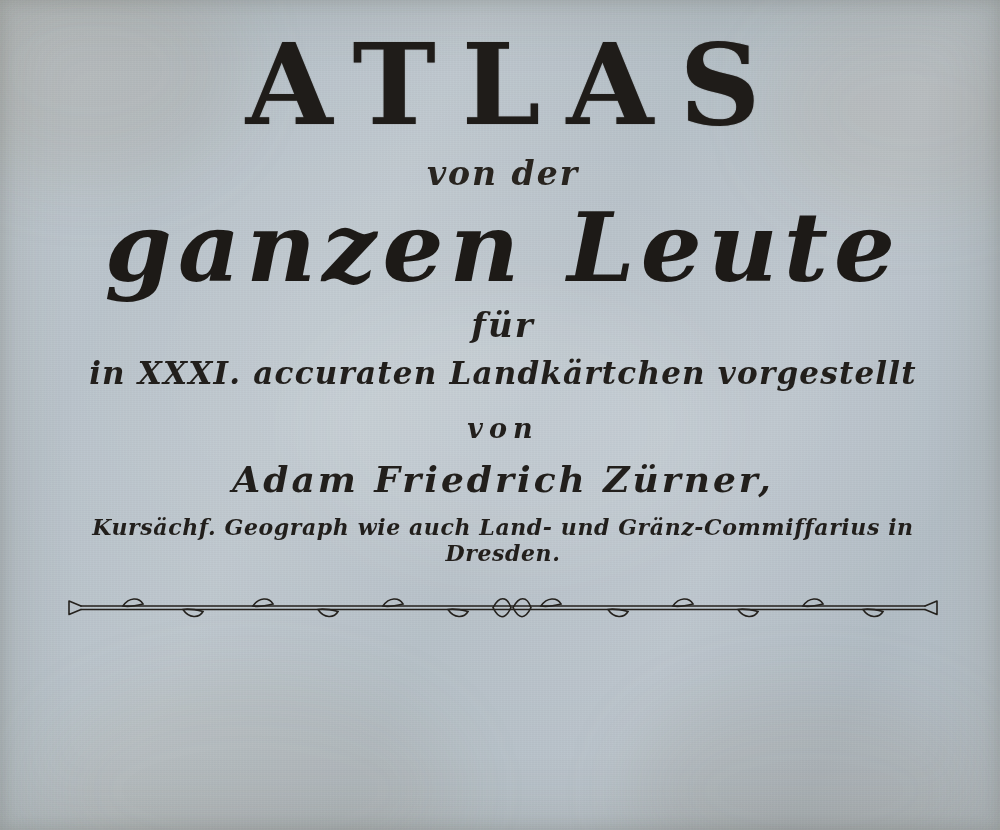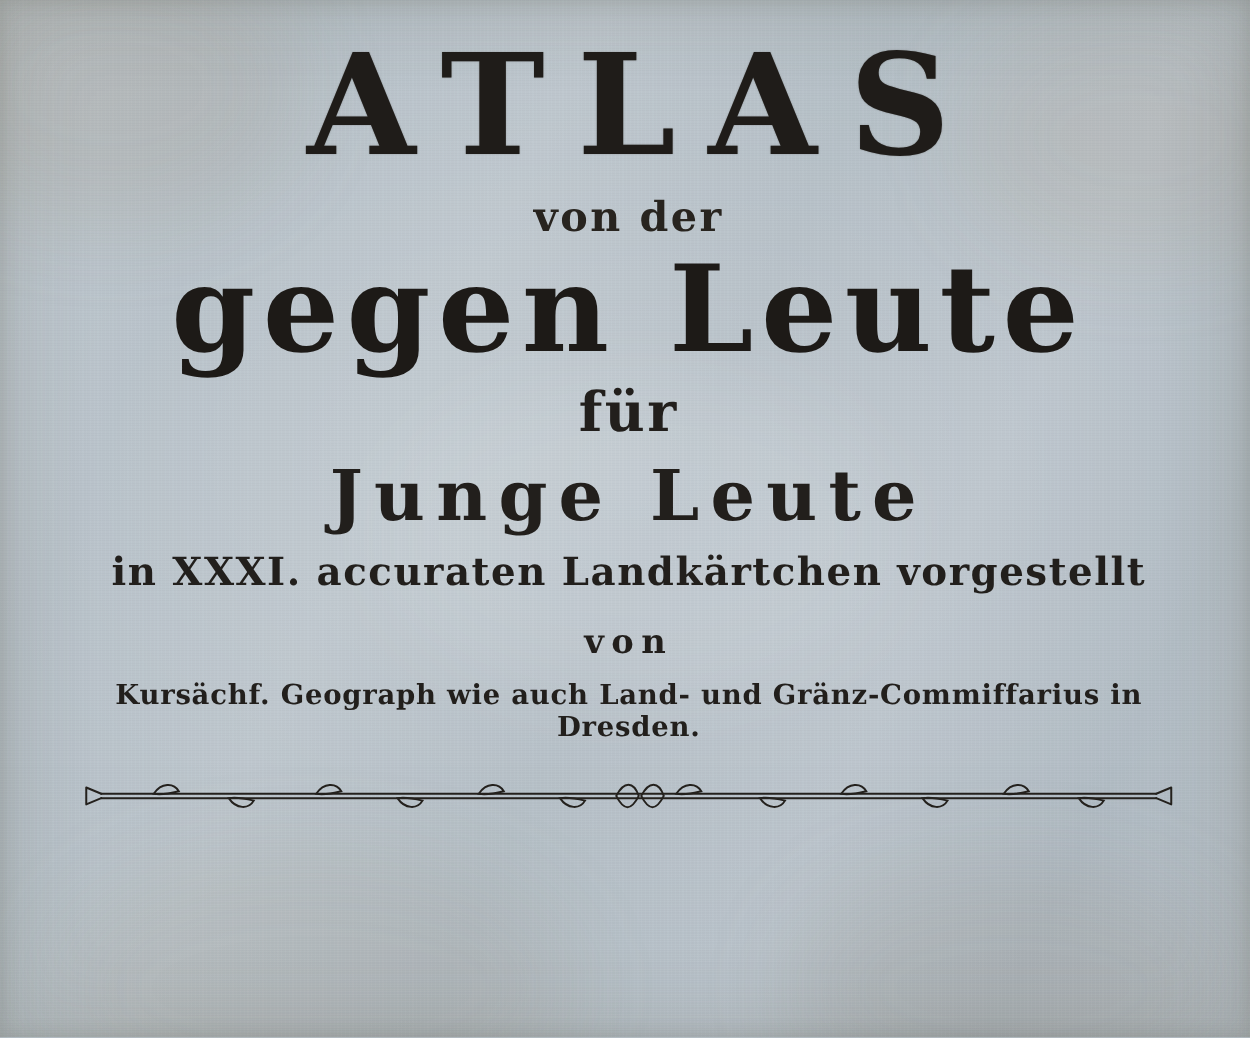--- a/index.html
+++ b/index.html
@@ -76,41 +76,42 @@
     font-weight: 700;
     margin-top: 10px;
     color: #1f1c19;
     text-shadow: 0 0 1px rgba(40,35,30,0.5);
   }
 
   
   .frak {
     font-family: "DejaVu Serif", serif;
     font-weight: 700;
+    font-style: italic;
   }
 
   .l-vonder {
     font-size: 33px;
     letter-spacing: 2px;
     margin-top: 12px;
     color: #28241f;
   }
 
   .l-ganzenwelt {
     font-size: 96px;
     line-height: 1.06;
     letter-spacing: 6px;
     margin-top: 4px;
     color: #1d1a17;
     white-space: nowrap;
   }
   .l-ganzenwelt .word2 { margin-left: 42px; }
 
   .l-fuer {
-    font-size: 44px;
+    font-size: 34px;
     letter-spacing: 2px;
     margin-top: 6px;
   }
 
   .l-jungeleute {
     font-size: 56px;
     letter-spacing: 9px;
     margin-top: 8px;
   }
 
@@ -171,31 +172,31 @@
   <div class="grain"></div>
   <div class="edge-dark"></div>
 
   <div class="content">
 
     <div class="line l-atlas ink">ATLAS</div>
 
     <div class="line l-vonder frak ink">von der</div>
 
     <div class="line l-ganzenwelt frak ink">
-      <span class="word1">gegen</span><span class="word2">Leute</span>
+      <span class="word1">ganzen</span><span class="word2">Leute</span>
     </div>
 
     <div class="line l-fuer frak ink">für</div>
 
-    <div class="line l-jungeleute frak ink">Junge Leute</div>
 
     <div class="line l-sub1 frak ink">in XXXI. accuraten Landkärtchen vorgestellt</div>
 
     <div class="line l-von frak ink">von</div>
 
+    <div class="line l-author frak ink">Adam Friedrich Zürner,</div>
 
     <div class="line l-office frak ink">Kursächf. Geograph wie auch Land- und Gränz-Commiffarius in Dresden.</div>
 
     <div class="ornament">
       <svg viewBox="0 0 880 26" preserveAspectRatio="none" aria-hidden="true">
         <g stroke="#24211d" stroke-width="1.6" fill="none" stroke-linecap="round">
 
           <path d="M18 12 H862"></path>
           <path d="M18 15.5 H862"></path>
 

